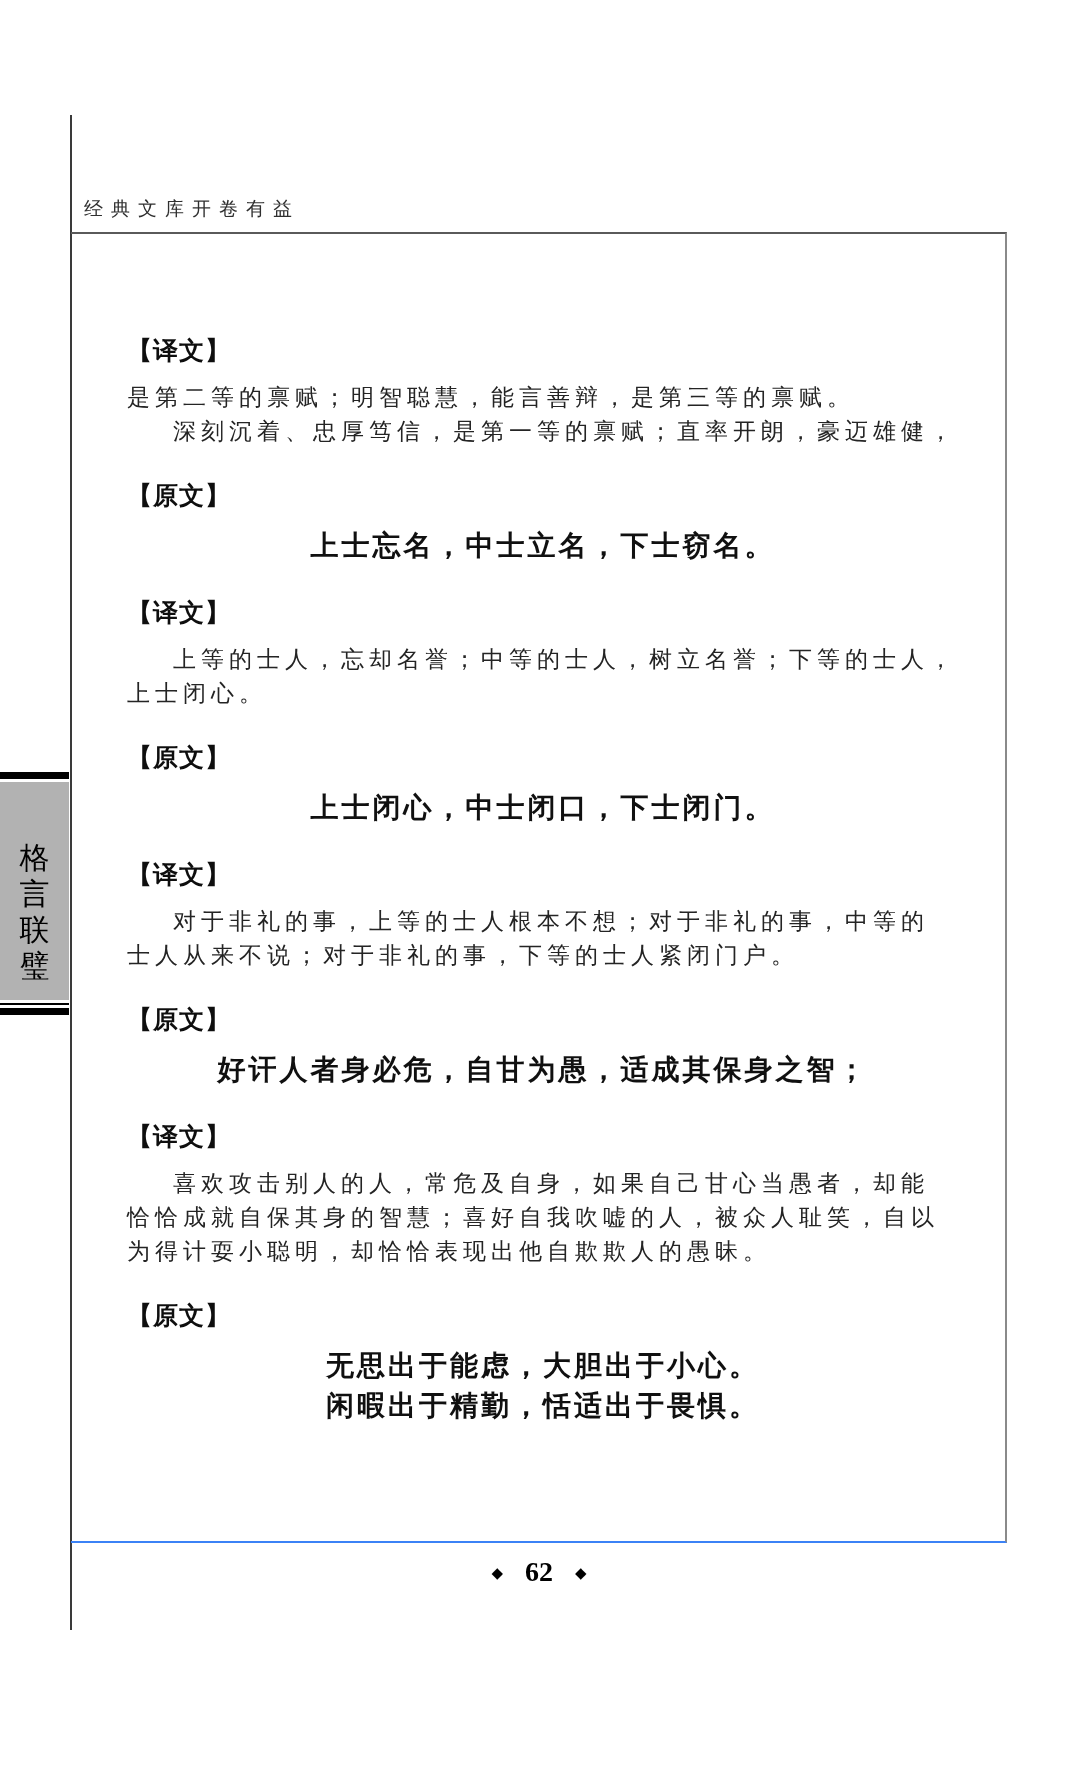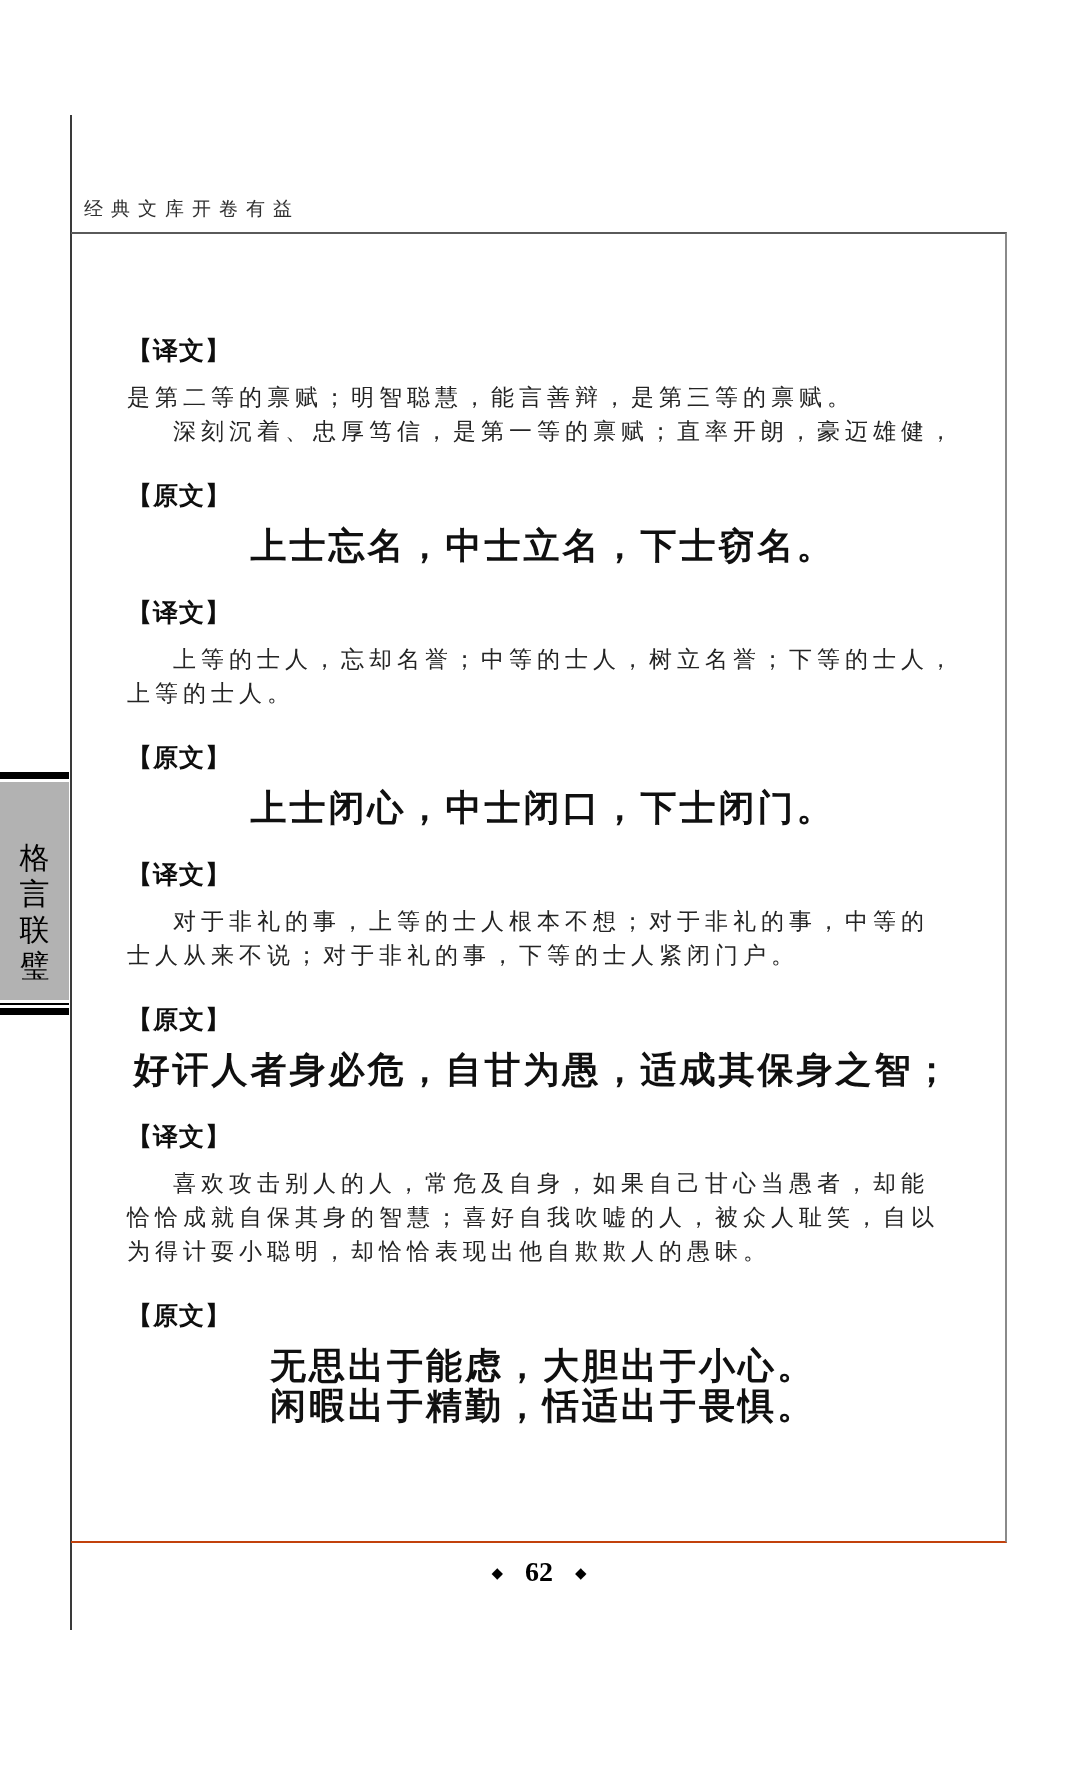--- a/index.html
+++ b/index.html
@@ -14,37 +14,37 @@
     position:absolute;left:70px;top:115px;width:2px;height:1515px;background:#3a3a3a;
   }
   .page-header{
     position:absolute;left:84px;top:196px;
     font-size:19px;letter-spacing:8px;color:#2f2f2f;white-space:nowrap;
   }
   .content-box{
     position:absolute;left:71px;top:232px;width:936px;height:1311px;
     border-top:2px solid #5a5a5a;
     border-right:2px solid #8a8a8a;
-    border-bottom:2px solid #c2410c;
+    border-bottom:2px solid #3b82f6;
     box-sizing:border-box;
     padding:100px 46px 0 56px;
     overflow:hidden;
   }
   .section-label{
     font-size:25px;font-weight:bold;color:#0e0e0e;
     margin:30px 0 14px 0;letter-spacing:1px;
   }
   .section:first-child .section-label{margin-top:0;}
   .body-line{
     font-size:23px;line-height:34px;letter-spacing:5px;
     color:#242424;white-space:nowrap;
   }
   .body-line.indent{text-indent:46px;}
   .quote-line{
-    font-size:36px;line-height:40px;font-weight:bold;color:#101010;
+    font-size:28px;line-height:40px;font-weight:bold;color:#101010;
     letter-spacing:3px;text-align:center;white-space:nowrap;
   }
   .sidebar-tab{
     position:absolute;left:0;top:772px;width:69px;height:250px;
     box-sizing:border-box;background:#ffffff;
   }
   .tab-bar-thick{height:7px;background:#000;}
   .tab-gap{height:3px;background:#fff;}
   .tab-bar-thin{height:2px;background:#000;}
   .tab-body{
@@ -84,21 +84,21 @@
   </div>
 
   <div class="section">
     <div class="section-label">【原文】</div>
     <div class="quote-line">上士忘名，中士立名，下士窃名。</div>
   </div>
 
   <div class="section">
     <div class="section-label">【译文】</div>
     <div class="body-line indent">上等的士人，忘却名誉；中等的士人，树立名誉；下等的士人，</div>
-    <div class="body-line">上等的士人。</div>
+    <div class="body-line">上士闭心。</div>
   </div>
 
   <div class="section">
     <div class="section-label">【原文】</div>
     <div class="quote-line">上士闭心，中士闭口，下士闭门。</div>
   </div>
 
   <div class="section">
     <div class="section-label">【译文】</div>
     <div class="body-line indent">对于非礼的事，上等的士人根本不想；对于非礼的事，中等的</div>

